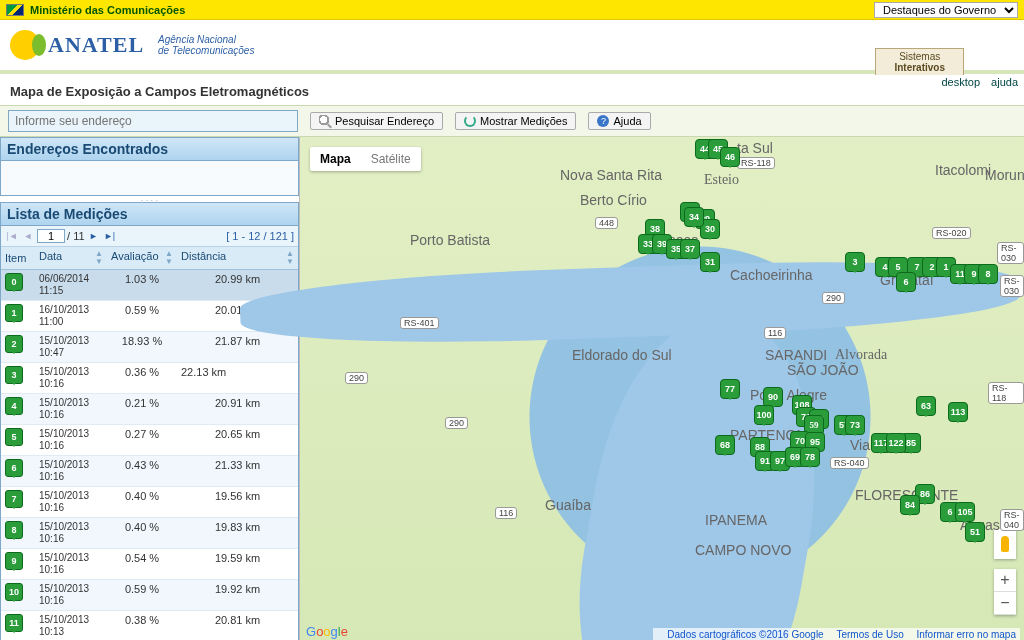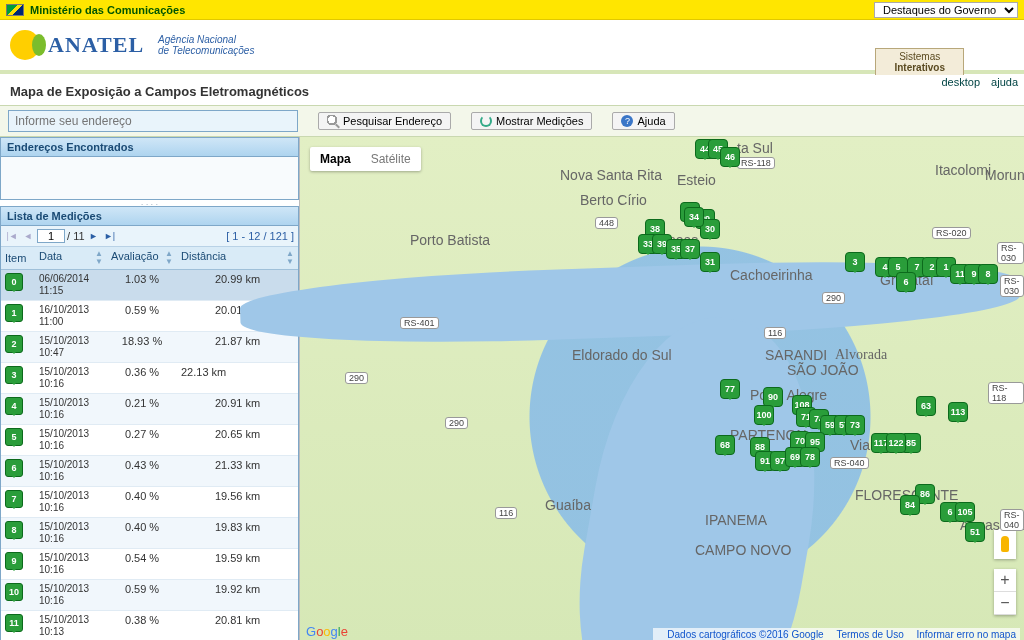--- a/index.html
+++ b/index.html
@@ -20,35 +20,35 @@
   .logo-sub { font-style:italic; color:#2c5fa5; font-size:10px; line-height:11px; margin-left:6px;}
   .tab-sistemas { position:absolute; right:60px; top:28px; background:#f3ecd9; border:1px solid #b8a77a; border-bottom:none; padding:2px 18px; font-size:10px; color:#5a4a20; text-align:center;}
   .tab-sistemas div:last-child{font-weight:bold;}
   .top-links { position:absolute; right:6px; bottom:-18px; font-size:11px; color:#044; }
   .top-links span { margin-left:8px; cursor:pointer;}
 
   
   .pagetitle { margin-top:4px; padding:6px 10px; background:#fff; font-weight:bold; font-size:13px; color:#333;}
 
   
-  .searchrow { display:flex; gap:20px; padding:4px 8px; align-items:center; border-top:1px solid #c9d8b0; border-bottom:1px solid #c9d8b0; background:#f3f7ea;}
+  .searchrow { display:flex; gap:12px; padding:4px 8px; align-items:center; border-top:1px solid #c9d8b0; border-bottom:1px solid #c9d8b0; background:#f3f7ea;}
   .addr-input { flex:0 0 290px; background:#e9f4fb; border:1px solid #7ea7c8; padding:3px 6px; color:#336; font-size:12px; }
   .btn { background:#f4f4f4; border:1px solid #aaa; padding:2px 8px; font-size:11px; display:inline-flex; align-items:center; gap:4px; cursor:pointer; border-radius:2px;}
   .btn .ic{width:12px;height:12px;display:inline-block;}
   .ic-search{background:radial-gradient(circle at 40% 40%,#fff 0 35%,#999 35% 55%,transparent 55%);position:relative;}
   .ic-search:after{content:"";position:absolute;width:5px;height:2px;background:#999;right:-1px;bottom:0;transform:rotate(45deg);}
   .ic-refresh{border:2px solid #3a8; border-radius:50%; border-top-color:transparent;}
   .ic-help{background:#3a76c7;border-radius:50%;color:#fff;text-align:center;font-size:9px;line-height:12px;}
 
   
   .main { display:flex; height: calc(640px - 20px - 54px - 4px - 28px - 28px); }
   .left { width:300px; border-right:1px solid #bbb; display:flex; flex-direction:column; background:#fff;}
   .right { flex:1; position:relative; background:#d4e8c0;}
 
-  .panelhead { background:linear-gradient(#cfe6f7,#aed4ef); border:1px solid #7ea7c8; padding:3px 6px; font-weight:bold; color:#1a4a74; font-size:11px;}
+  .panelhead { background:linear-gradient(#cfe6f7,#aed4ef); border:1px solid #7ea7c8; padding:3px 6px; font-weight:bold; color:#1a4a74; font-size:14px;}
   .panelbody { border:1px solid #7ea7c8; border-top:none;}
   .enderecos-body { height:80px; background:#f8fbfd; overflow-y:scroll;}
 
   .pager { display:flex; align-items:center; gap:2px; padding:3px 4px; background:#e9f4fb; border-bottom:1px solid #b9d2e6; font-size:11px;}
   .pager .pgbtn{width:14px;height:14px;display:inline-flex;align-items:center;justify-content:center;color:#2c5fa5;font-size:9px;cursor:pointer;}
   .pager .pgbtn.dis{color:#aac;}
   .pager input{width:28px;text-align:center;border:1px solid #7ea7c8;font-size:11px;}
   .pager .range{margin-left:auto;color:#2c5fa5;}
 
   table.med { width:100%; border-collapse:collapse; font-size:11px;}
@@ -258,21 +258,21 @@
         <span>Informar erro no mapa</span>
       </div>
       <div class="pegman">
           <div></div>
         </div>
       <div class="zoomctl">
         <div>+</div>
         <div>−</div>
       </div>
     <div class="mlabel" style="left: 260px; top: 30px;">Nova Santa Rita</div>
-        <div class="mlabel" style="left: 377px; top: 35px;">Esteio</div>
+        <div class="mlabel" style="left: 404px; top: 35px; font-family: Liberation Serif, serif;">Esteio</div>
         <div class="mlabel" style="left: 280px; top: 55px;">Berto Círio</div>
         <div class="mlabel" style="left: 110px; top: 95px;">Porto Batista</div>
         <div class="mlabel" style="left: 350px; top: 95px;">Canoas</div>
         <div class="mlabel" style="left: 430px; top: 130px;">Cachoeirinha</div>
         <div class="mlabel" style="left: 580px; top: 135px;">Gravataí</div>
         <div class="mlabel" style="left: 635px; top: 25px;">Itacolomi</div>
         <div class="mlabel" style="left: 685px; top: 30px;">Morungava</div>
         <div class="mlabel" style="left: 535px; top: 210px; font-family: Liberation Serif, serif;">Alvorada</div>
         <div class="mlabel" style="left: 465px; top: 210px;">SARANDI</div>
         <div class="mlabel" style="left: 487px; top: 225px;">SÃO JOÃO</div>
@@ -322,21 +322,21 @@
         <div class="mapmarker" style="left: 650px; top: 127px;">11</div>
         <div class="mapmarker" style="left: 664px; top: 127px;">9</div>
         <div class="mapmarker" style="left: 678px; top: 127px;">8</div>
         <div class="mapmarker" style="left: 596px; top: 135px;">6</div>
         <div class="mapmarker" style="left: 420px; top: 242px;">77</div>
         <div class="mapmarker" style="left: 463px; top: 250px;">90</div>
         <div class="mapmarker" style="left: 492px; top: 258px;">108</div>
         <div class="mapmarker" style="left: 454px; top: 268px;">100</div>
         <div class="mapmarker" style="left: 496px; top: 270px;">71</div>
         <div class="mapmarker" style="left: 509px; top: 272px;">74</div>
-        <div class="mapmarker" style="left: 520px; top: 278px;">59</div>
+        <div class="mapmarker" style="left: 504px; top: 278px; font-family: Liberation Serif, serif;">59</div>
         <div class="mapmarker" style="left: 534px; top: 278px;">57</div>
         <div class="mapmarker" style="left: 545px; top: 278px;">73</div>
         <div class="mapmarker" style="left: 415px; top: 298px;">68</div>
         <div class="mapmarker" style="left: 450px; top: 300px;">88</div>
         <div class="mapmarker" style="left: 490px; top: 294px;">70</div>
         <div class="mapmarker" style="left: 505px; top: 295px;">95</div>
         <div class="mapmarker" style="left: 455px; top: 314px;">91</div>
         <div class="mapmarker" style="left: 470px; top: 314px;">97</div>
         <div class="mapmarker" style="left: 485px; top: 310px;">69</div>
         <div class="mapmarker" style="left: 500px; top: 310px;">78</div>

